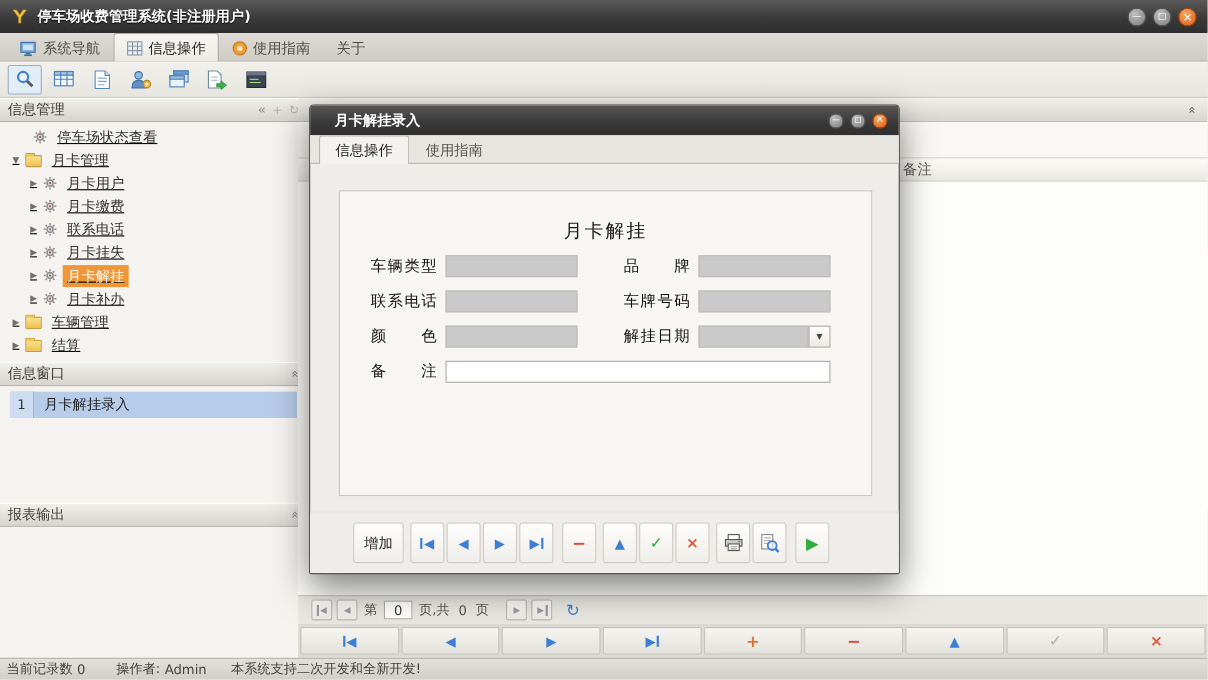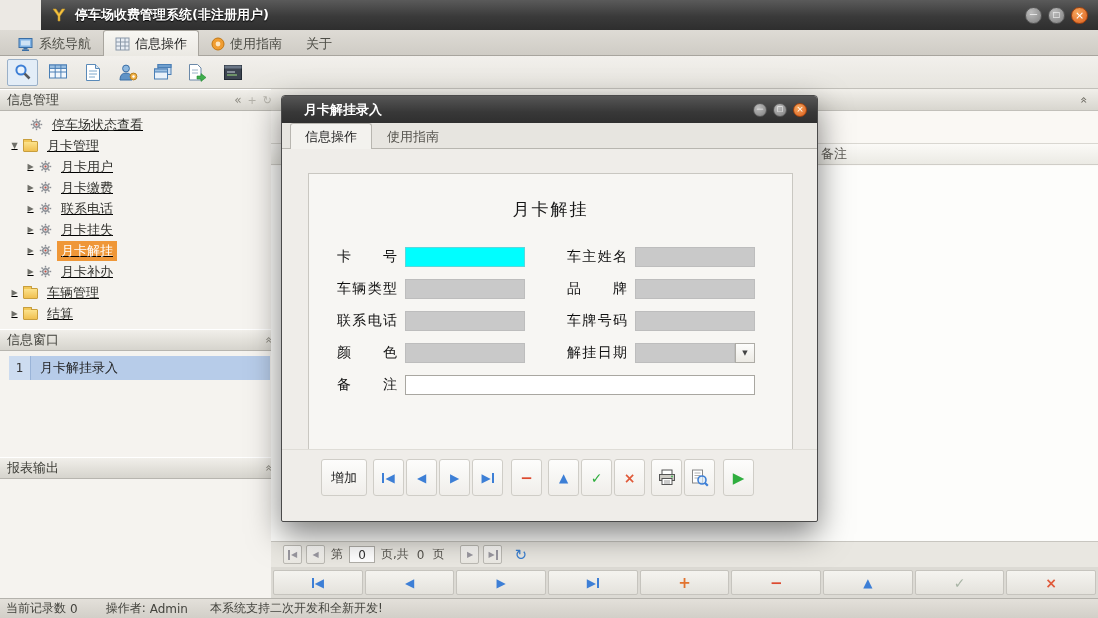--- a/index.html
+++ b/index.html
@@ -3,21 +3,21 @@
 <meta charset="utf-8">
 <style>
   * { margin:0; padding:0; box-sizing:border-box; }
   html,body { width:1098px; height:618px; }
   body { font-family:"DejaVu Sans","Liberation Sans",sans-serif; font-size:13px; background:#ece9e4; overflow:hidden; }
   i { font-style:normal; }
   .app { position:relative; width:1098px; height:618px; background:#ece9e4; overflow:hidden; }
 
   
   .titlebar { position:absolute; top:0; left:0; right:0; height:30px;
-    background:linear-gradient(#5a5a5a,#3a3a3a 55%,#2e2e2e); display:flex; align-items:center; padding:0 10px;margin-left:41px; }
+    background:linear-gradient(#5a5a5a,#3a3a3a 55%,#2e2e2e); display:flex; align-items:center; padding:0 10px; }
   .logo { width:18px; height:18px; margin-right:6px; display:flex; align-items:center; }
   .title-text { color:#fff; font-size:13px; font-weight:bold; text-shadow:0 1px 1px #000; }
   .win-controls { margin-left:auto; display:flex; gap:6px; align-items:center; }
   .wbtn { width:17px; height:17px; border-radius:50%; background:radial-gradient(circle at 35% 30%,#bdbdbd,#7e7e7e);
     border:1px solid #565656; color:#fff; font-size:8px; line-height:1; display:flex; align-items:center; justify-content:center; cursor:pointer; }
   .wbtn.close { background:radial-gradient(circle at 35% 30%,#f6a75c,#dd5f1e); border-color:#a2430f; font-size:11px; }
   .win-controls.small .wbtn { width:14px; height:14px; font-size:7px; }
   .win-controls.small .wbtn.close { font-size:9px; }
 
   
@@ -130,21 +130,21 @@
     text-align:justify; text-align-last:justify; white-space:nowrap; }
   .flabel.l2 { margin-left:42px; }
   .finput { display:inline-block; width:120px; height:20px; background:#c9c9c9; border:1px solid #bdbdbd; }
   .finput.cyan { background:#00feff; border-color:#5ad8dc; }
   .finput.white { background:#fff; border-color:#a9a7a1; }
   .finput.wide { width:350px; }
   .finput.w100 { width:100px; }
   .combo-btn { width:20px; height:20px; background:linear-gradient(#fdfdfc,#eceae4); border:1px solid #aeaca6;
     display:inline-flex; align-items:center; justify-content:center; font-size:7px; color:#444; cursor:pointer; }
 
-  .dlg-buttonbar { position:absolute; left:0; right:0; bottom:16px; height:56px; display:flex; align-items:center;
+  .dlg-buttonbar { position:absolute; left:0; right:0; bottom:0; height:56px; display:flex; align-items:center;
     padding-left:39px; border-top:1px solid #dfddd7; background:#efede9; }
   .dbtn { height:37px; min-width:31px; background:linear-gradient(#fdfdfc,#f0eeea); border:1px solid #cfcdc7;
     border-radius:3px; display:flex; align-items:center; justify-content:center; cursor:pointer;
     font-size:12px; color:#1e1e1e; font-family:inherit; }
   .dbtn.add { width:46px; font-size:13px; }
   .g2 { margin-left:2px; } .g6 { margin-left:6px; } .g8 { margin-left:8px; }
 </style>
 </head>
 <body>
 
@@ -561,26 +561,20 @@
         </div>
       <div class="dtab">
           <span>使用指南</span>
         </div>
     </div>
 
     <div class="dlg-body">
       <div class="form-panel">
         <div class="form-title">月卡解挂</div>
 
-        <div class="frow first">
-          <span class="flabel">卡 号</span>
-          <span class="finput cyan"></span>
-          <span class="flabel l2">车主姓名</span>
-          <span class="finput"></span>
-        </div>
         <div class="frow">
           <span class="flabel">车辆类型</span>
           <span class="finput"></span>
           <span class="flabel l2">品 牌</span>
           <span class="finput"></span>
         </div>
         <div class="frow">
           <span class="flabel">联系电话</span>
           <span class="finput"></span>
           <span class="flabel l2">车牌号码</span>

